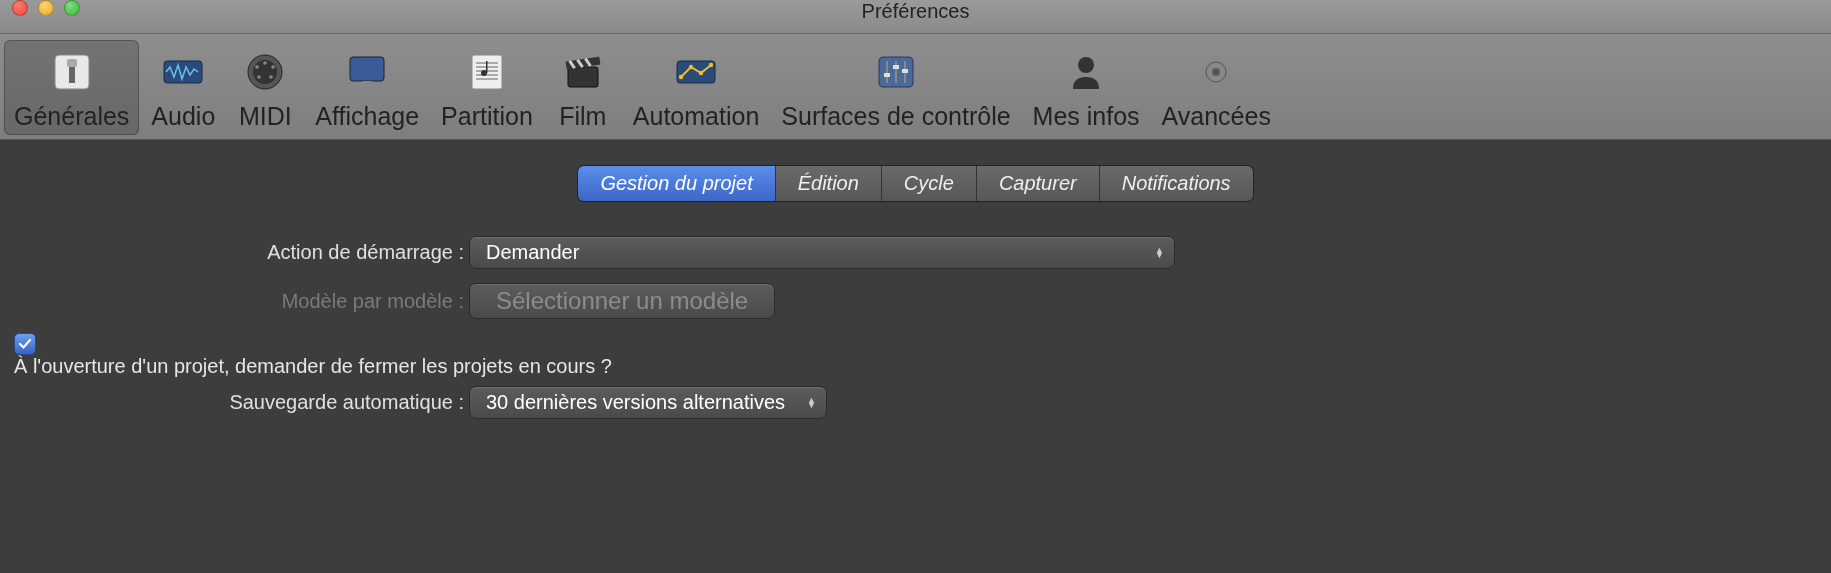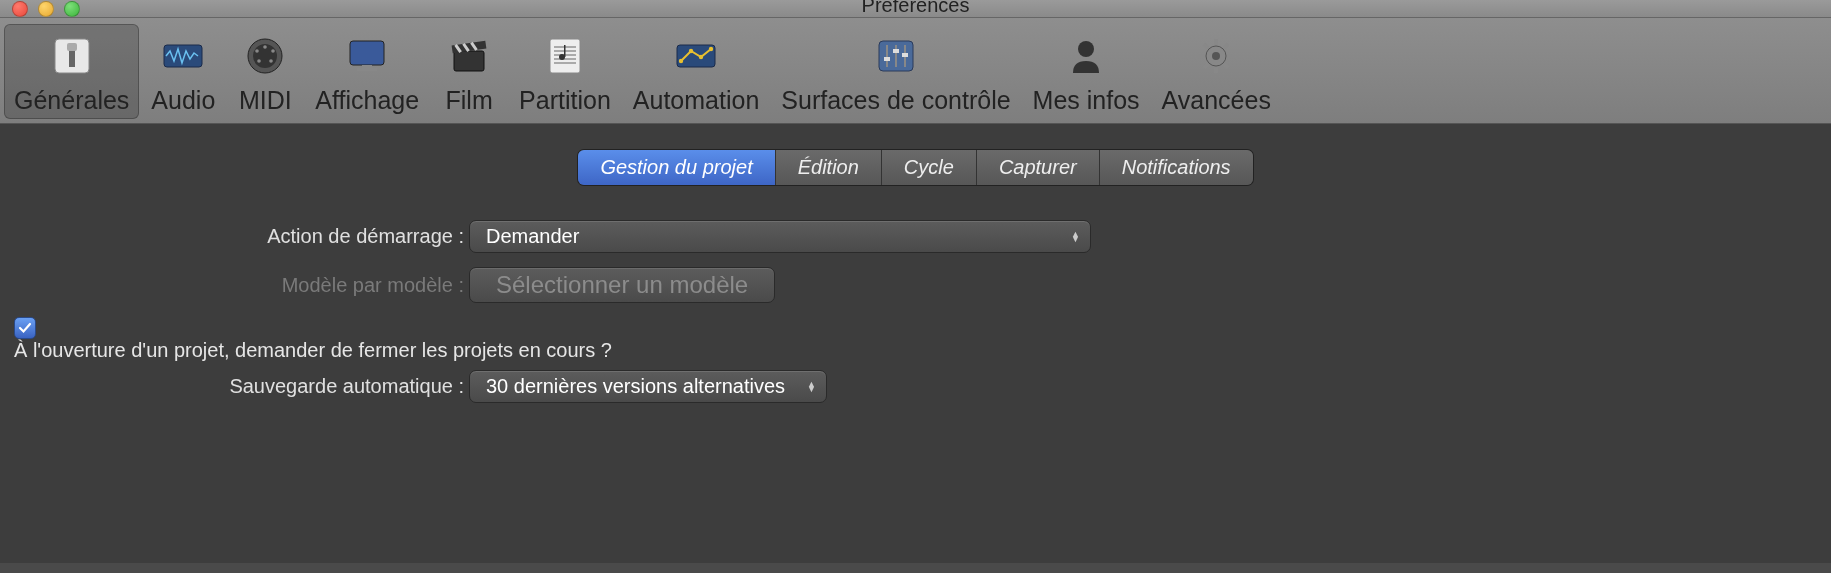--- a/index.html
+++ b/index.html
@@ -6,25 +6,25 @@
     body {
       font-family: -apple-system, BlinkMacSystemFont, "Helvetica Neue", Arial, sans-serif;
       background: #4a4a4a;
       color: #ddd;
       width: 1831px;
       height: 573px;
       overflow: hidden;
       font-size: 18px;
     }
     .titlebar {
-      height: 18px;
+      height: 34px;
       background: linear-gradient(#9a9a9a, #8a8a8a);
       border-bottom: 1px solid #666;
       display: flex;
-      align-items: flex-end;
+      align-items: flex-start;
       position: relative;
     }
     .traffic-lights { display: flex; gap: 10px; padding-left: 12px; }
     .traffic-light { width: 16px; height: 16px; border-radius: 50%; border: 1px solid rgba(0,0,0,0.25); }
     .tl-red { background: radial-gradient(circle at 35% 30%, #ff7a6d, #e8483a); }
     .tl-yellow { background: radial-gradient(circle at 35% 30%, #ffd56b, #e6a830); }
     .tl-green { background: radial-gradient(circle at 35% 30%, #7de07a, #3cb43b); }
     .window-title { position: absolute; left: 50%; transform: translateX(-50%); color: #222; font-size: 20px; }
     .toolbar {
       background: linear-gradient(#8e8e8e, #7e7e7e);
@@ -79,21 +79,21 @@
     .select {
       display: flex; align-items: center; justify-content: space-between;
       background: linear-gradient(#5c5c5c, #4a4a4a);
       border: 1px solid #2a2a2a; border-radius: 7px;
       color: #fff; font-size: 20px;
       padding: 4px 10px 4px 16px;
       cursor: pointer;
       box-shadow: inset 0 1px 0 rgba(255,255,255,0.12);
     }
     .select .arrows { display: flex; flex-direction: column; line-height: 5px; font-size: 9px; color: #ccc; padding-left: 10px; }
-    .select.w1 { width: 622px; }
+    .select.w1 { width: 706px; }
     .select.w2 { width: 358px; }
     .btn {
       background: linear-gradient(#5c5c5c, #4a4a4a);
       border: 1px solid #2a2a2a; border-radius: 7px;
       color: #8c8c8c; font-size: 24px;
       padding: 3px 26px;
       box-shadow: inset 0 1px 0 rgba(255,255,255,0.1);
     }
     .checkrow { display: flex; align-items: flex-start; margin-bottom: 8px; flex-direction: column; }
     .checkrow .spacer { width: 463px; }
@@ -165,42 +165,42 @@
           <rect x="20" y="34" width="10" height="3" fill="#888"></rect>
           <rect x="15" y="37" width="20" height="3" rx="1" fill="#888"></rect>
         </svg>
     </div>
     <span class="label">Affichage</span>
   </div>
 
   <div class="toolitem">
     <div class="iconbox">
       <svg viewBox="0 0 50 50">
-          <rect x="10" y="20" width="30" height="20" rx="2" fill="#333" stroke="#111"></rect>
-          <rect x="8" y="12" width="34" height="8" fill="#333" transform="rotate(-8 25 16)"></rect>
-          <path d="M12 12 L16 20 M20 12 L24 20 M28 12 L32 20" stroke="#ccc" stroke-width="3" transform="rotate(-8 25 16)"></path>
-        </svg>
-    </div>
-    <span class="label">Film</span>
-  </div>
-
-  <div class="toolitem">
-    <div class="iconbox">
-      <svg viewBox="0 0 50 50">
           <rect x="10" y="8" width="30" height="34" rx="2" fill="#eee" stroke="#888"></rect>
           <line x1="14" y1="16" x2="36" y2="16" stroke="#666"></line>
           <line x1="14" y1="20" x2="36" y2="20" stroke="#666"></line>
           <line x1="14" y1="24" x2="36" y2="24" stroke="#666"></line>
           <line x1="14" y1="28" x2="36" y2="28" stroke="#666"></line>
           <line x1="14" y1="32" x2="36" y2="32" stroke="#666"></line>
           <circle cx="22" cy="26" r="3" fill="#333"></circle>
           <rect x="24" y="14" width="1.5" height="12" fill="#333"></rect>
         </svg>
     </div>
     <span class="label">Partition</span>
+  </div>
+
+  <div class="toolitem">
+    <div class="iconbox">
+      <svg viewBox="0 0 50 50">
+          <rect x="10" y="20" width="30" height="20" rx="2" fill="#333" stroke="#111"></rect>
+          <rect x="8" y="12" width="34" height="8" fill="#333" transform="rotate(-8 25 16)"></rect>
+          <path d="M12 12 L16 20 M20 12 L24 20 M28 12 L32 20" stroke="#ccc" stroke-width="3" transform="rotate(-8 25 16)"></path>
+        </svg>
+    </div>
+    <span class="label">Film</span>
   </div>
 
   <div class="toolitem">
     <div class="iconbox">
       <svg viewBox="0 0 50 50">
           <rect x="6" y="14" width="38" height="22" rx="3" fill="#2a4a7a" stroke="#1a2a4a"></rect>
           <path d="M10 30 L20 20 L30 26 L40 18" stroke="#e8c030" fill="none" stroke-width="2"></path>
           <circle cx="10" cy="30" r="2.2" fill="#e8c030"></circle>
           <circle cx="20" cy="20" r="2.2" fill="#e8c030"></circle>
           <circle cx="30" cy="26" r="2.2" fill="#e8c030"></circle>

